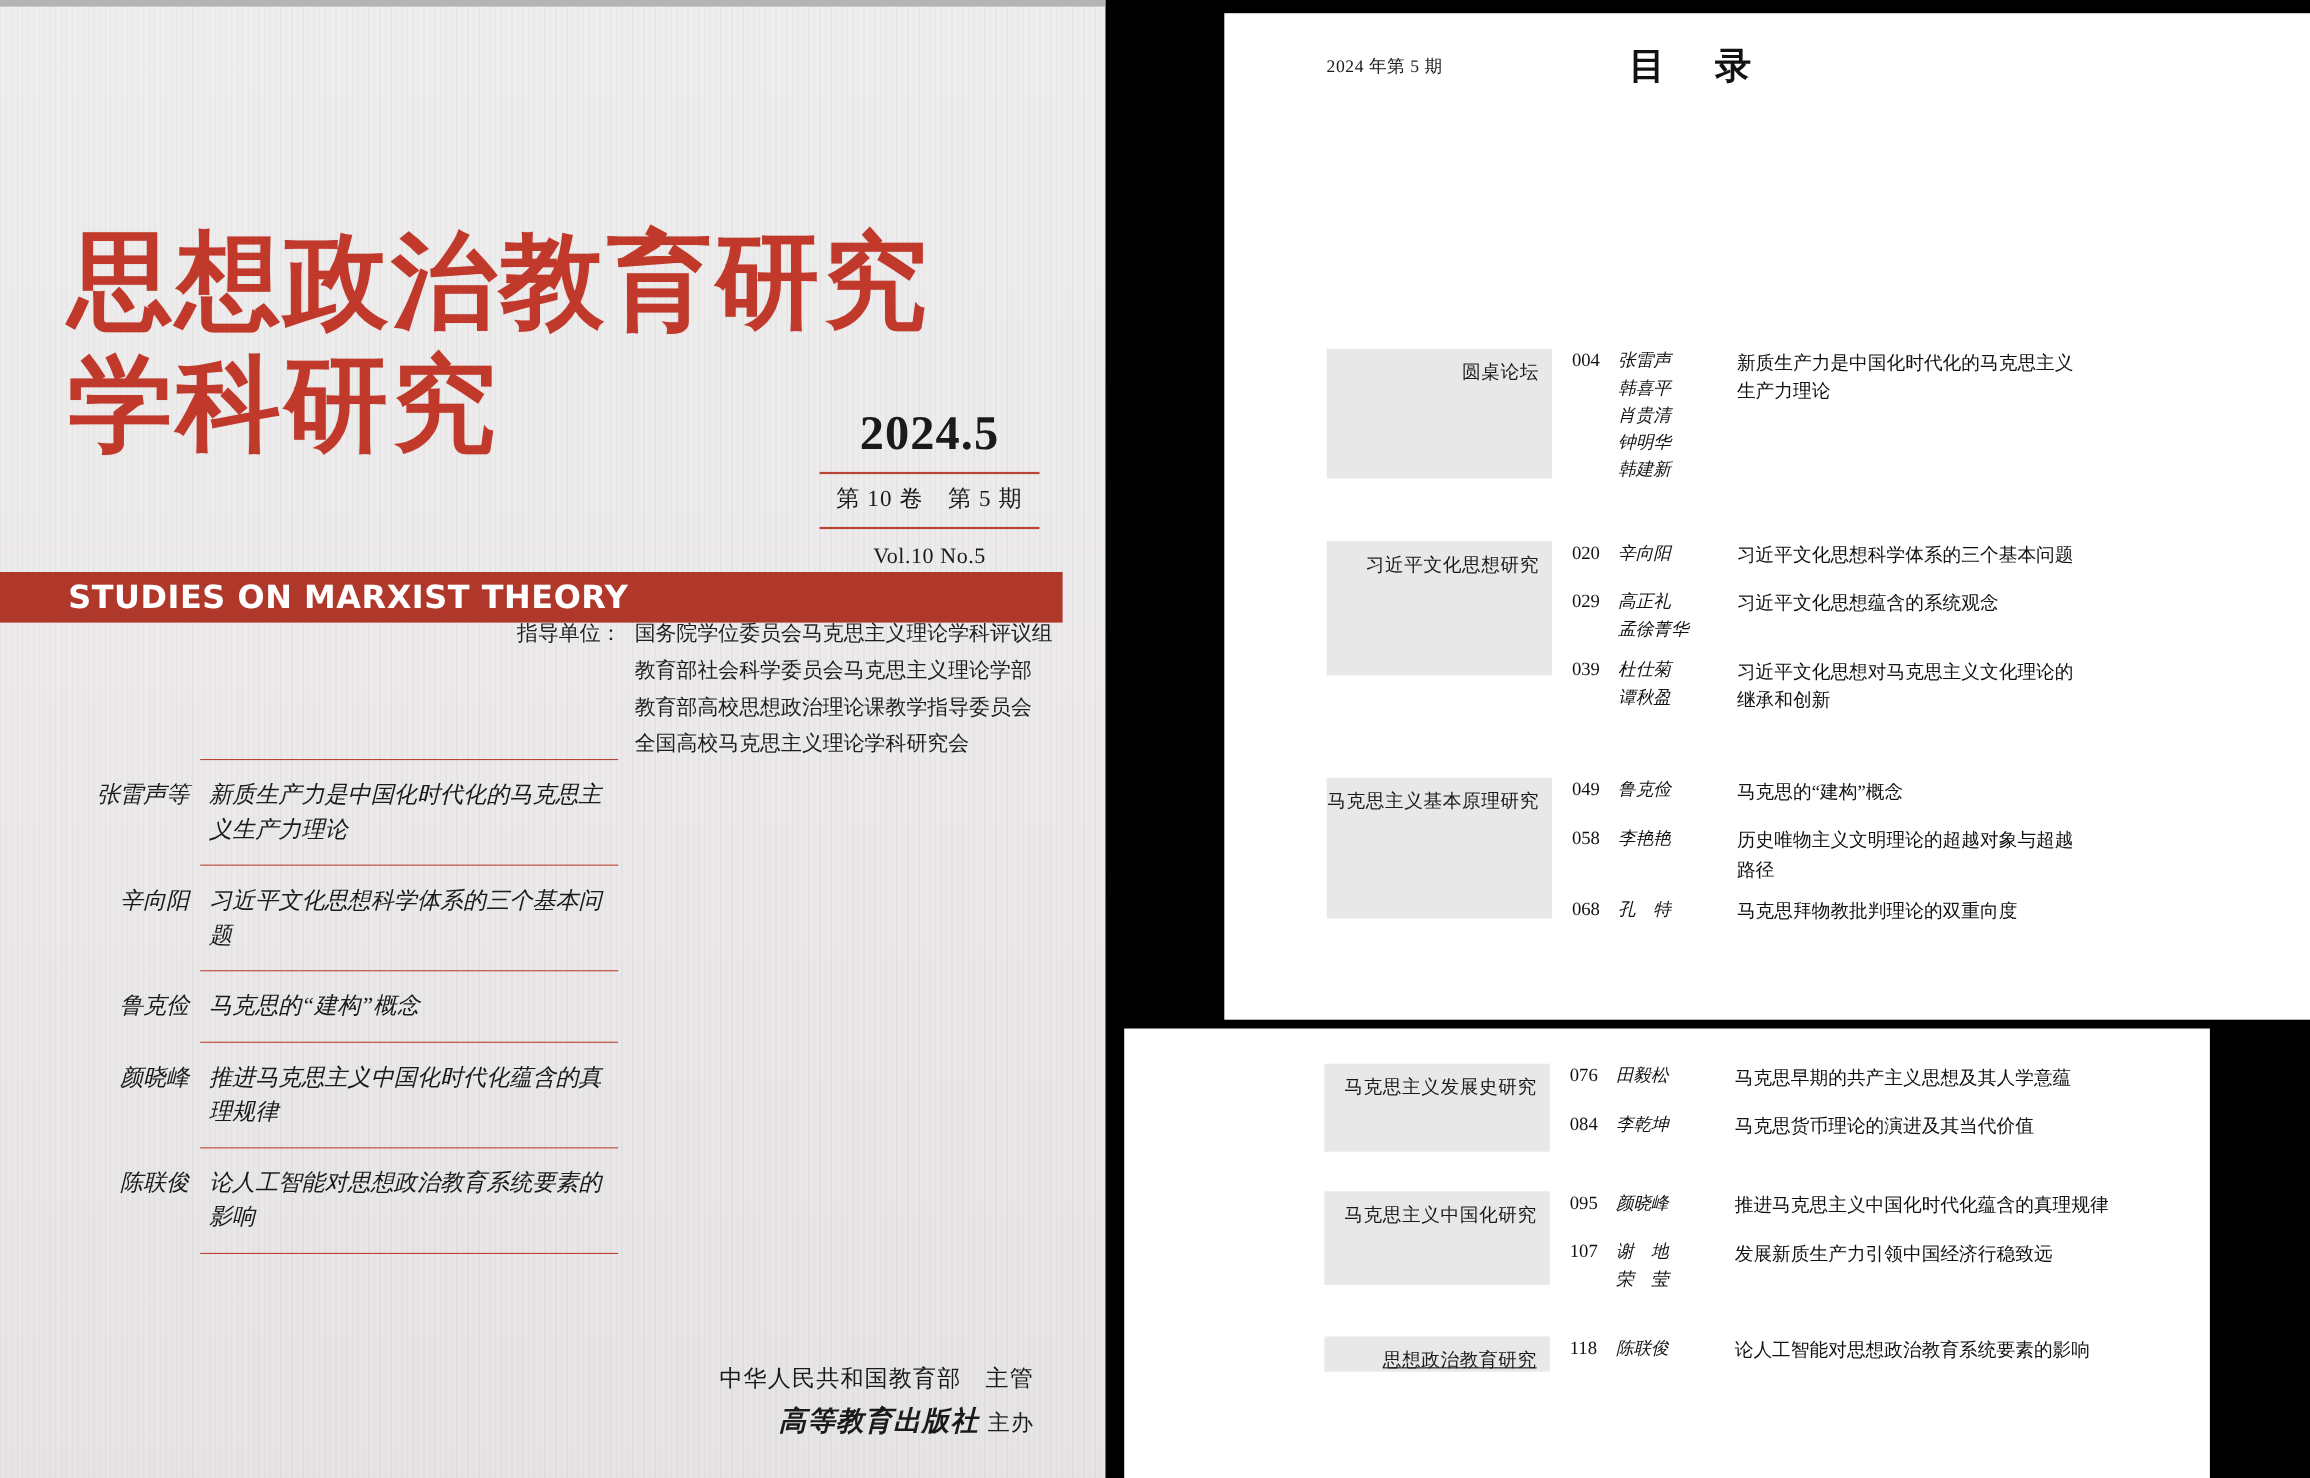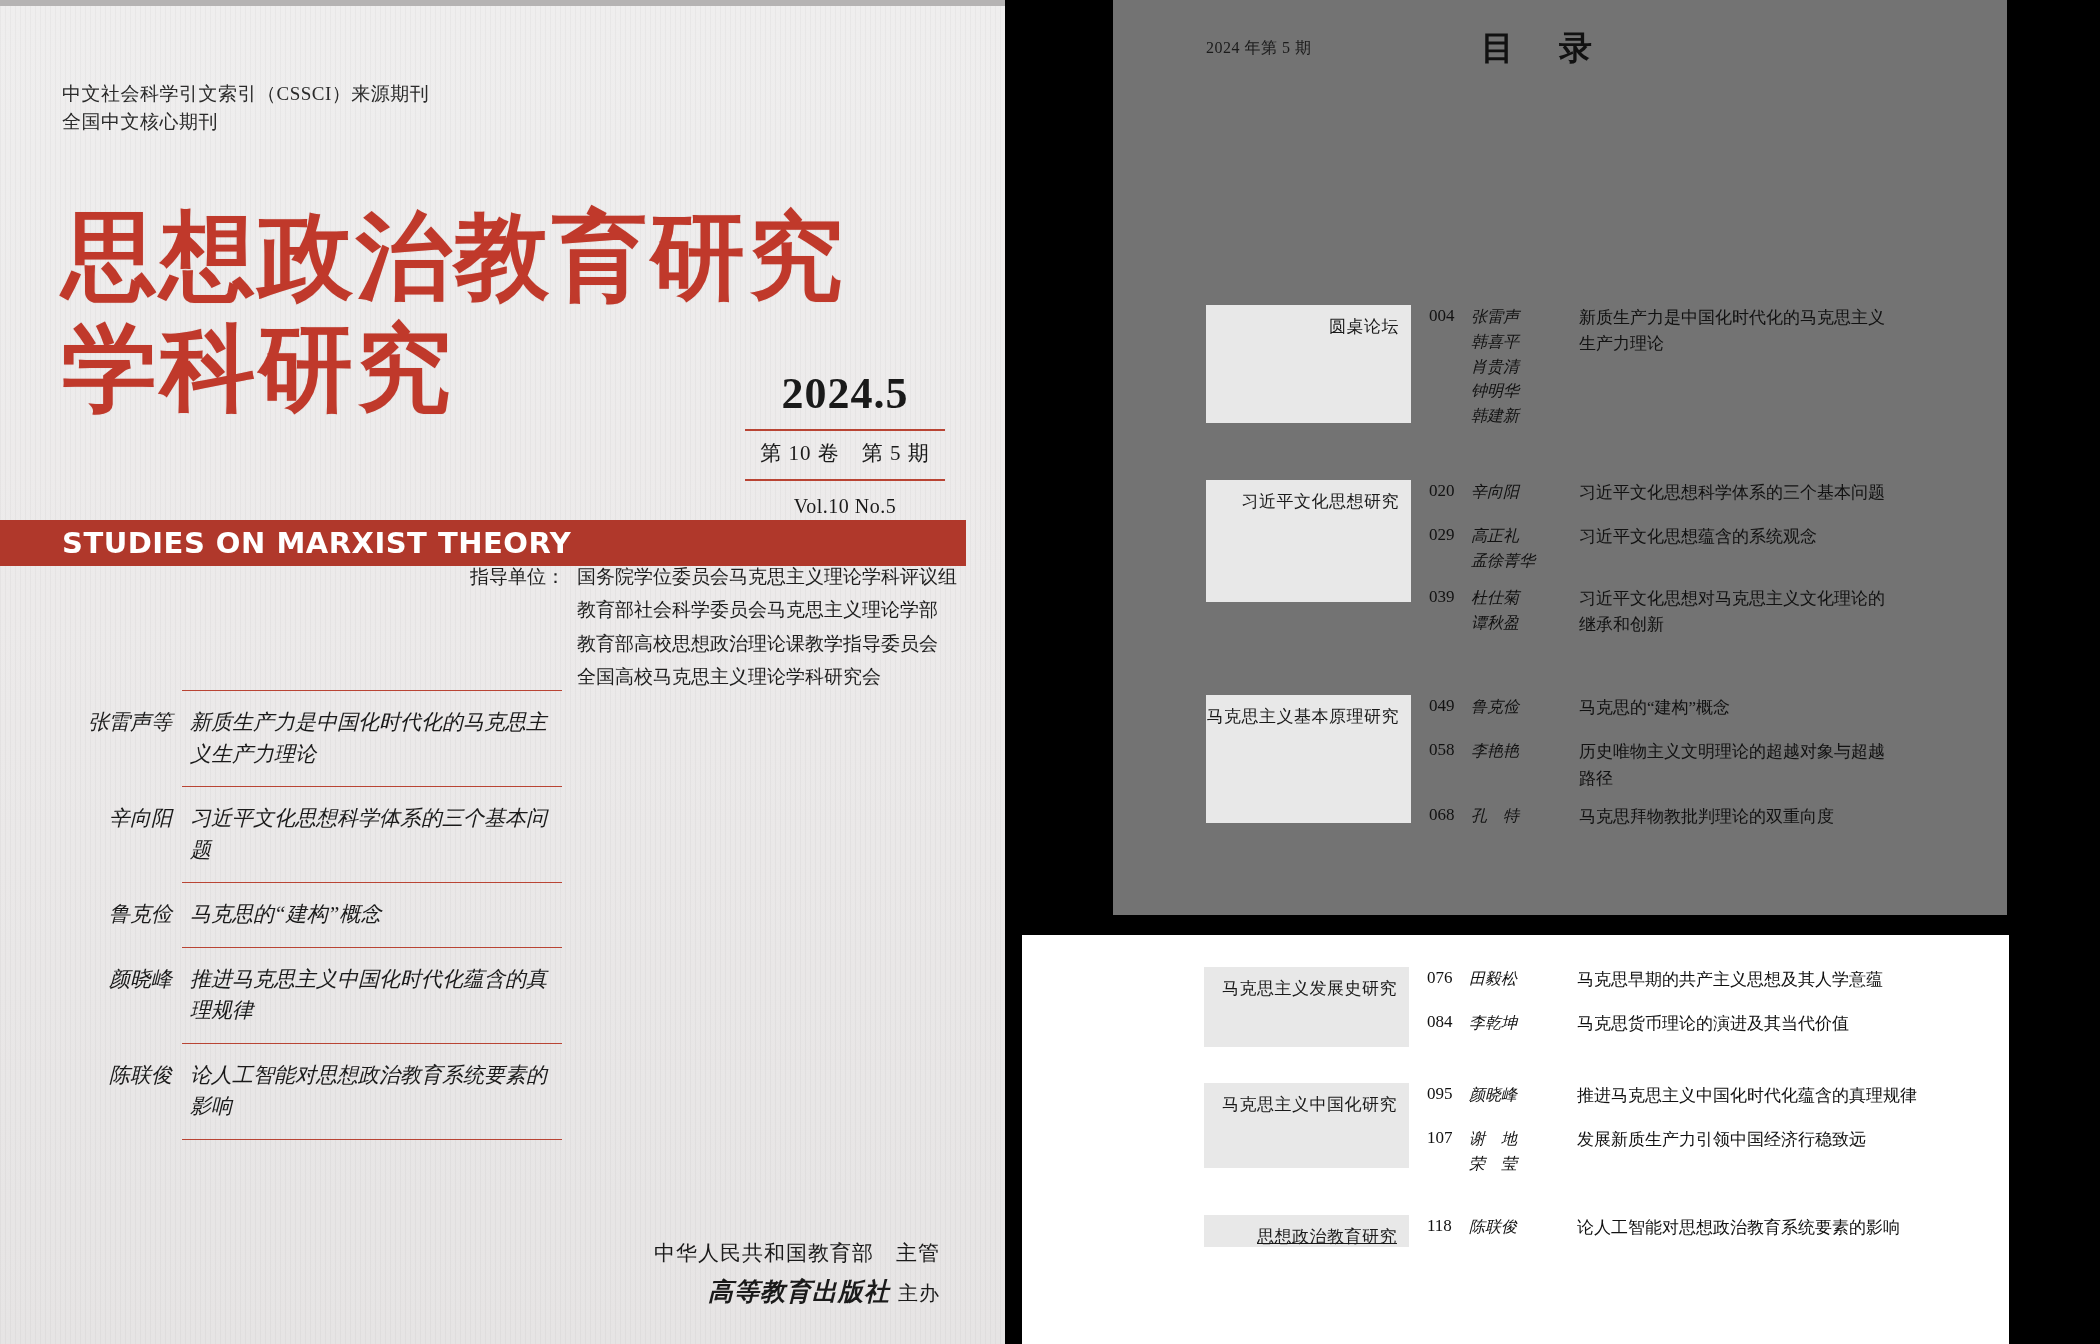--- a/index.html
+++ b/index.html
@@ -169,24 +169,24 @@
     font-size: 20px;
     font-style: normal;
     font-weight: normal;
     padding-left: 8px;
   }
 
   
   #toc1 {
     position: absolute;
     left: 1113px;
-    top: 0;
-    width: 894px;
+    top: 12px;
+    width: 987px;
     height: 915px;
-    background: #737373;
+    background: #ffffff;
   }
   #toc1-inner { position: relative; width: 100%; height: 100%; }
   #toc1-issue {
     position: absolute;
     left: 93px;
     top: 38px;
     font-size: 16px;
     color: #1b1b1b;
     letter-spacing: 0.5px;
   }
@@ -260,24 +260,20 @@
     background: #ffffff;
   }
   #toc2-inner { position: relative; width: 100%; height: 100%; }
 </style>
 </head>
 <body>
 
 <div id="cover">
   <div id="cover-top-line"></div>
 
-  <div id="cssci-block">
-    <div>中文社会科学引文索引（CSSCI）来源期刊</div>
-    <div>全国中文核心期刊</div>
-  </div>
 
   <div id="journal-title">
     <div>思想政治教育研究</div>
     <div>学科研究</div>
   </div>
 
   <div id="issue-box">
     <div id="issue-year">2024.5</div>
     <div class="issue-rule"></div>
     <div id="issue-vol">第 10 卷　第 5 期</div>

